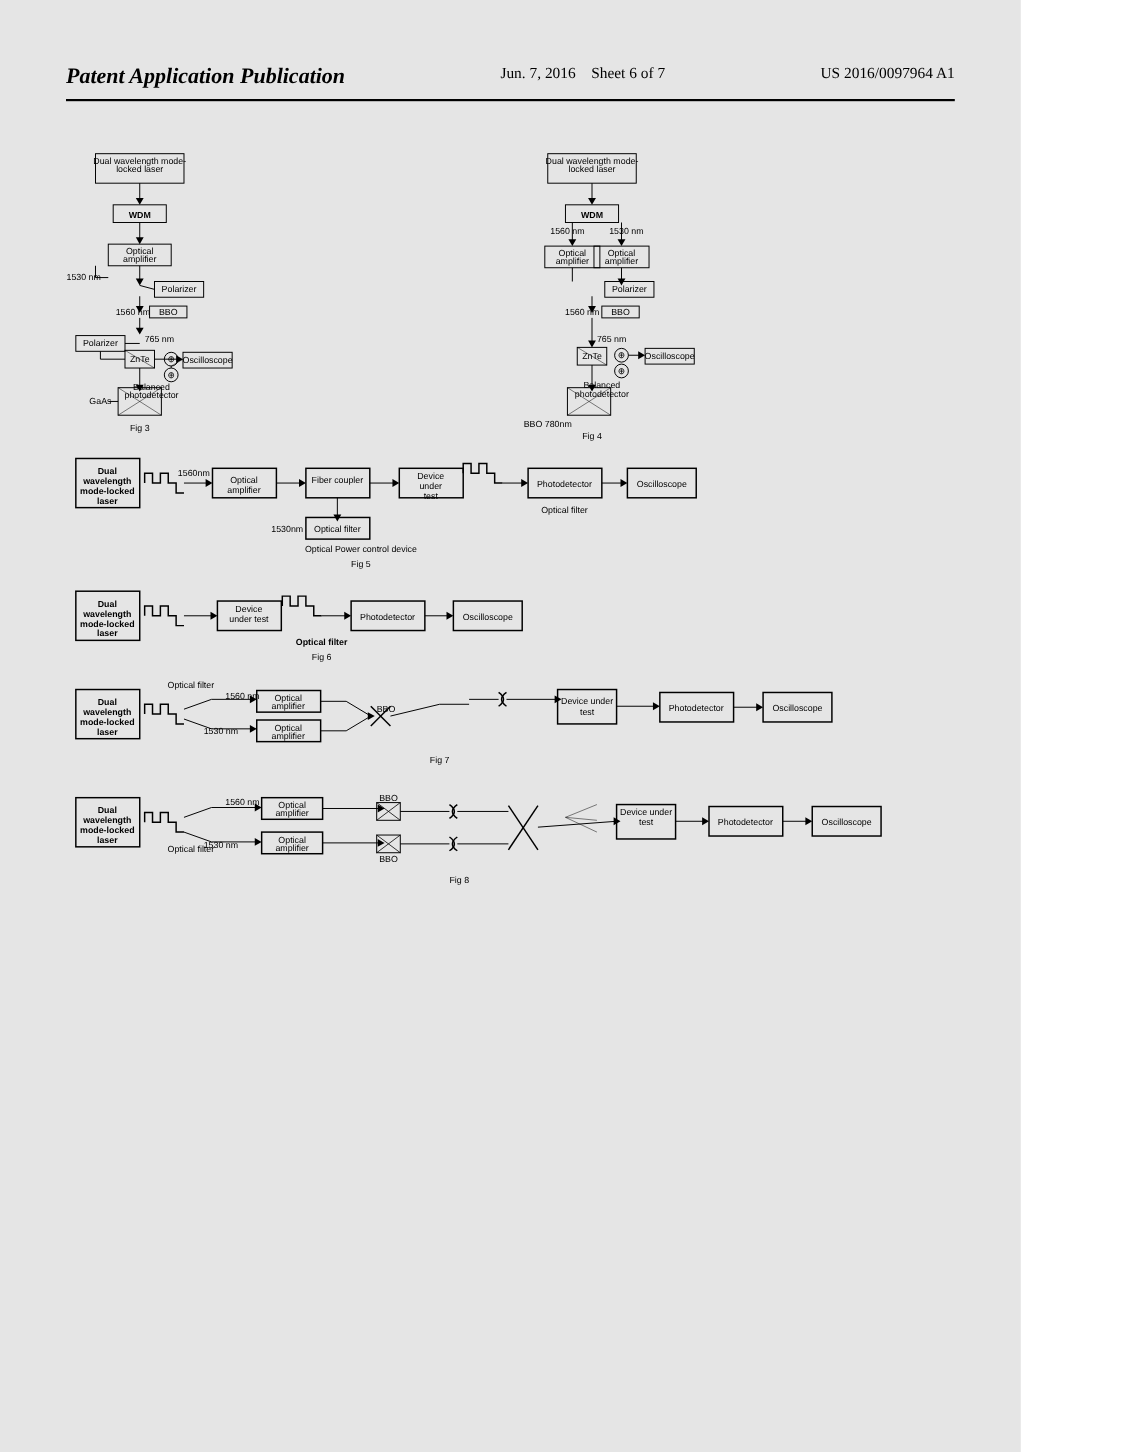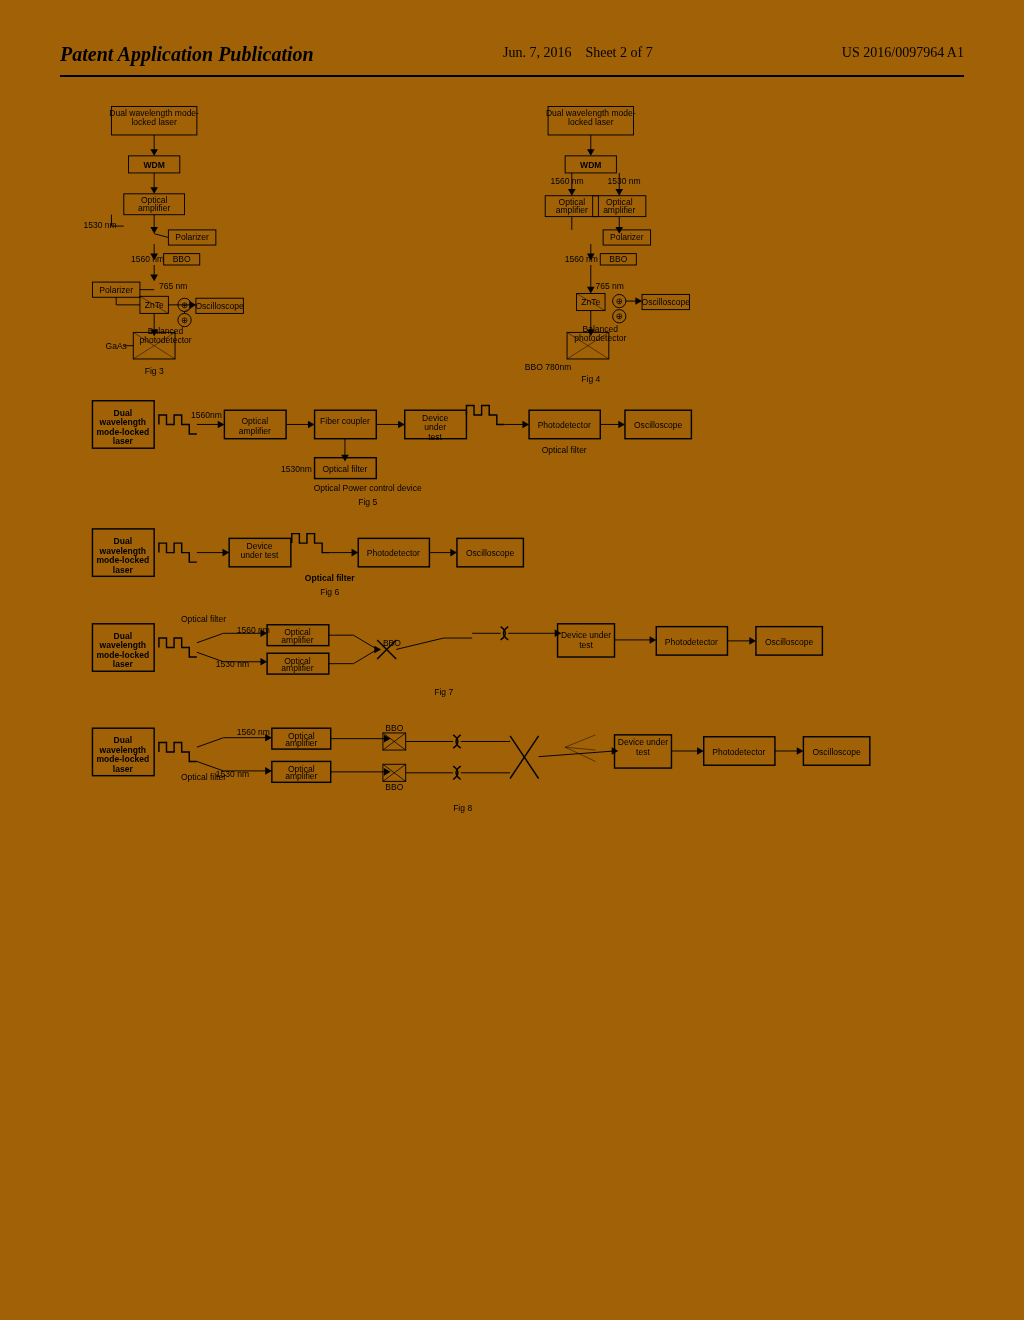--- a/index.html
+++ b/index.html
@@ -5,25 +5,25 @@
     * { margin: 0; padding: 0; box-sizing: border-box; }
     body {
       width: 1024px;
       height: 1320px;
       background: #fff;
       font-family: 'Times New Roman', Times, serif;
       overflow: hidden;
       position: relative;
     }
     .page {
-      width: 1024px;
+      width: 928px;
       height: 1320px;
-      background: #a16207;
+      background: #e5e5e5;
       position: relative;
-      padding: 41px 60px;
+      padding: 56px 60px;
     }
     .header {
       display: flex;
       justify-content: space-between;
       align-items: flex-start;
       border-bottom: 2px solid #000;
       padding-bottom: 8px;
       margin-bottom: 20px;
     }
     .header-left {
@@ -57,21 +57,21 @@
     }
   </style>
 </head>
 <body>
 
 <div class="page">
   <div class="header">
     <div class="header-left">Patent Application Publication</div>
     <div class="header-center">
       <span>Jun. 7, 2016</span>&nbsp;&nbsp;&nbsp;
-      <span>Sheet 2 of 7</span>
+      <span>Sheet 6 of 7</span>
     </div>
     <div class="header-right">US 2016/0097964 A1</div>
   </div>
 
   <div class="diagrams-area">
     <svg class="diagram-svg" viewBox="0 0 904 1220" xmlns="http://www.w3.org/2000/svg">
 
       <rect x="30" y="10" width="90" height="30" fill="none" stroke="#000" stroke-width="1"></rect>
       <text x="75" y="20" text-anchor="middle" font-size="8">Dual wavelength mode-</text>
       <text x="75" y="29" text-anchor="middle" font-size="8">locked laser</text>

